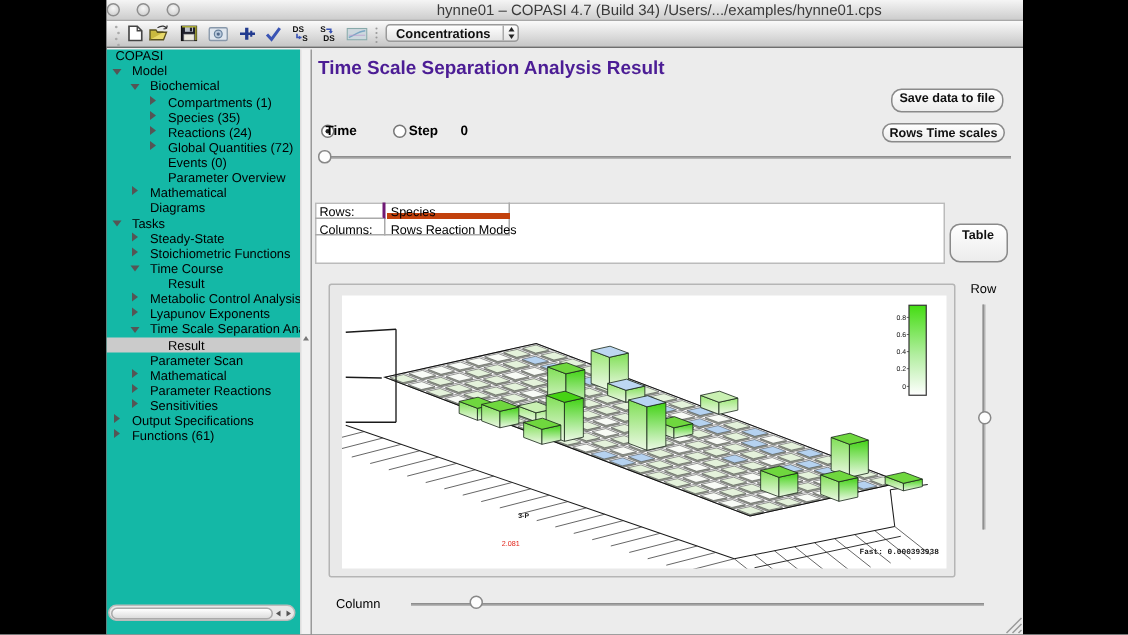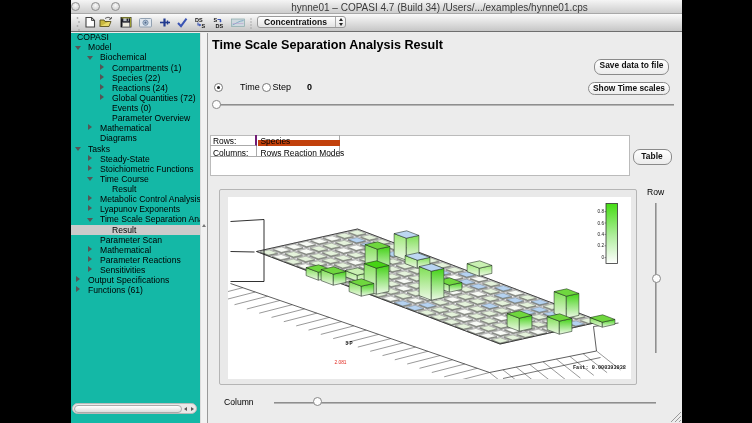--- a/index.html
+++ b/index.html
@@ -75,21 +75,21 @@
   </div>
 
   <div style="position:absolute;left:0;top:33px;width:129px;height:390px;background:#14b8a6;overflow:hidden">
 <div class="tr" style="left:6px;top:-0.8px">COPASI</div>
 <div class="tr" style="left:17px;top:9.3px">Model</div>
 <div style="position:absolute;left:3.5px;top:12.7px;width:0;height:0;border-left:3.2px solid transparent;border-right:3.2px solid transparent;border-top:4.4px solid #555"></div>
 <div class="tr" style="left:29px;top:19.4px">Biochemical</div>
 <div style="position:absolute;left:16px;top:22.8px;width:0;height:0;border-left:3.2px solid transparent;border-right:3.2px solid transparent;border-top:4.4px solid #555"></div>
 <div class="tr" style="left:41px;top:29.6px">Compartments (1)</div>
 <div style="position:absolute;left:28.7px;top:30.6px;width:0;height:0;border-top:3.2px solid transparent;border-bottom:3.2px solid transparent;border-left:4.4px solid #555"></div>
-<div class="tr" style="left:41px;top:39.7px">Species (22)</div>
+<div class="tr" style="left:41px;top:39.7px">Species (35)</div>
 <div style="position:absolute;left:28.7px;top:40.7px;width:0;height:0;border-top:3.2px solid transparent;border-bottom:3.2px solid transparent;border-left:4.4px solid #555"></div>
 <div class="tr" style="left:41px;top:49.8px">Reactions (24)</div>
 <div style="position:absolute;left:28.7px;top:50.8px;width:0;height:0;border-top:3.2px solid transparent;border-bottom:3.2px solid transparent;border-left:4.4px solid #555"></div>
 <div class="tr" style="left:41px;top:59.9px">Global Quantities (72)</div>
 <div style="position:absolute;left:28.7px;top:60.9px;width:0;height:0;border-top:3.2px solid transparent;border-bottom:3.2px solid transparent;border-left:4.4px solid #555"></div>
 <div class="tr" style="left:41px;top:70.0px">Events (0)</div>
 <div class="tr" style="left:41px;top:80.2px">Parameter Overview</div>
 <div class="tr" style="left:29px;top:90.3px">Mathematical</div>
 <div style="position:absolute;left:17.2px;top:91.3px;width:0;height:0;border-top:3.2px solid transparent;border-bottom:3.2px solid transparent;border-left:4.4px solid #555"></div>
 <div class="tr" style="left:29px;top:100.4px">Diagrams</div>
@@ -127,43 +127,43 @@
   <div style="position:absolute;left:131px;top:224px;width:0;height:0;border-left:2.5px solid transparent;border-right:2.5px solid transparent;border-bottom:3.5px solid #777"></div>
 
   <div style="position:absolute;left:136px;top:33px;width:1px;height:390px;background:#9a9a9a"></div>
 
   <div style="position:absolute;left:1px;top:403px;width:125px;height:11px;background:#e8e8e8;border:1px solid #bbb;border-radius:6px"></div>
   <div style="position:absolute;left:2.5px;top:404.5px;width:108px;height:8px;background:linear-gradient(#fff,#ddd);border:1px solid #aaa;border-radius:5px"></div>
   <div style="position:absolute;left:113px;top:407px;width:0;height:0;border-top:2.5px solid transparent;border-bottom:2.5px solid transparent;border-right:3.5px solid #555"></div>
   <div style="position:absolute;left:120px;top:407px;width:0;height:0;border-top:2.5px solid transparent;border-bottom:2.5px solid transparent;border-left:3.5px solid #555"></div>
 
   <div style="position:absolute;left:137px;top:33px;width:474px;height:390px;background:#ececec">
-    <div style="position:absolute;left:4px;top:5px;font-size:12.6px;font-weight:bold;color:#000000">Time Scale Separation Analysis Result</div>
+    <div style="position:absolute;left:4px;top:5px;font-size:12.6px;font-weight:bold;color:#4c1d95">Time Scale Separation Analysis Result</div>
     <div class="pill" style="left:386px;top:26px;width:75px;height:16px">Save data to file</div>
-    <div class="pill" style="left:380px;top:48.5px;width:82px;height:13px">Show Time scales</div>
+    <div class="pill" style="left:380px;top:48.5px;width:82px;height:13px">Rows Time scales</div>
 
     <div style="position:absolute;left:6px;top:49.5px;width:9px;height:9px;border-radius:50%;background:#fff;border:1px solid #777"></div>
     <div style="position:absolute;left:9px;top:52.5px;width:3px;height:3px;border-radius:50%;background:#222"></div>
-    <div style="position:absolute;left:32px;top:49px;font-size:9px;font-weight:normal">Time</div>
+    <div style="position:absolute;left:9px;top:49px;font-size:9px;font-weight:bold">Time</div>
     <div style="position:absolute;left:53.5px;top:49.5px;width:9px;height:9px;border-radius:50%;background:#fff;border:1px solid #777"></div>
-    <div style="position:absolute;left:64.5px;top:49px;font-size:9px;font-weight:normal">Step</div>
+    <div style="position:absolute;left:64.5px;top:49px;font-size:9px;font-weight:bold">Step</div>
     <div style="position:absolute;left:99px;top:49px;font-size:9px;font-weight:bold">0</div>
 
     <div style="position:absolute;left:5px;top:71px;width:461px;height:2px;background:#b5b5b5;border-top:1px solid #8e8e8e"></div>
     <div style="position:absolute;left:4.2px;top:67px;width:8.5px;height:8.5px;border-radius:50%;background:#fdfdfd;border:1px solid #888"></div>
 
 
     <div style="position:absolute;left:2px;top:101.5px;width:420px;height:41px;background:#fff;border:1px solid #bbb"></div>
     <div style="position:absolute;left:2px;top:101.5px;width:130px;height:22.5px;border-right:1px solid #aaa;border-bottom:1px solid #aaa">
       <div style="position:absolute;left:0;top:0;width:46.5px;height:11px;border-right:2px solid #701a75;border-bottom:1px solid #aaa;font-size:8.4px;padding:1.5px 0 0 3px">Rows:</div>
-      <div style="position:absolute;left:47.5px;top:0;width:82px;height:11px;border-bottom:6px solid #c2410c;font-size:8.4px;padding:1.5px 0 0 3px">Species</div>
+      <div style="position:absolute;left:47.5px;top:0;width:82px;height:11px;border-bottom:4px solid #c2410c;font-size:8.4px;padding:1.5px 0 0 3px">Species</div>
       <div style="position:absolute;left:0;top:11.8px;width:46.5px;height:10.8px;border-right:1px solid #aaa;font-size:8.4px;padding:1.5px 0 0 3px">Columns:</div>
       <div style="position:absolute;left:47.5px;top:11.8px;width:82px;height:10.8px;font-size:8.4px;padding:1.5px 0 0 3px;white-space:nowrap">Rows Reaction Modes</div>
     </div>
-    <div class="pill" style="left:424.5px;top:116px;width:39px;height:16px;border-radius:7px;line-height:12px">Table</div>
+    <div class="pill" style="left:424.5px;top:116px;width:39px;height:26px;border-radius:7px;line-height:12px">Table</div>
 
     <div style="position:absolute;left:11px;top:156px;width:418px;height:196px;background:#e9e9e9;border:1px solid #b5b5b5;border-radius:2px"></div>
     <div style="position:absolute;left:19.5px;top:163.5px;width:403px;height:182px;background:#fff"></div>
     <svg width="403" height="182" viewBox="0 0 403 182" style="position:absolute;left:19.5px;top:163.5px">
       <defs>
         <linearGradient id="gg" x1="0" y1="0" x2="0" y2="1">
           <stop offset="0" stop-color="#42d215"></stop>
             <stop offset="1" stop-color="#eef9e8"></stop>
         </linearGradient>
         <linearGradient id="gl" x1="0" y1="0" x2="0" y2="1">

